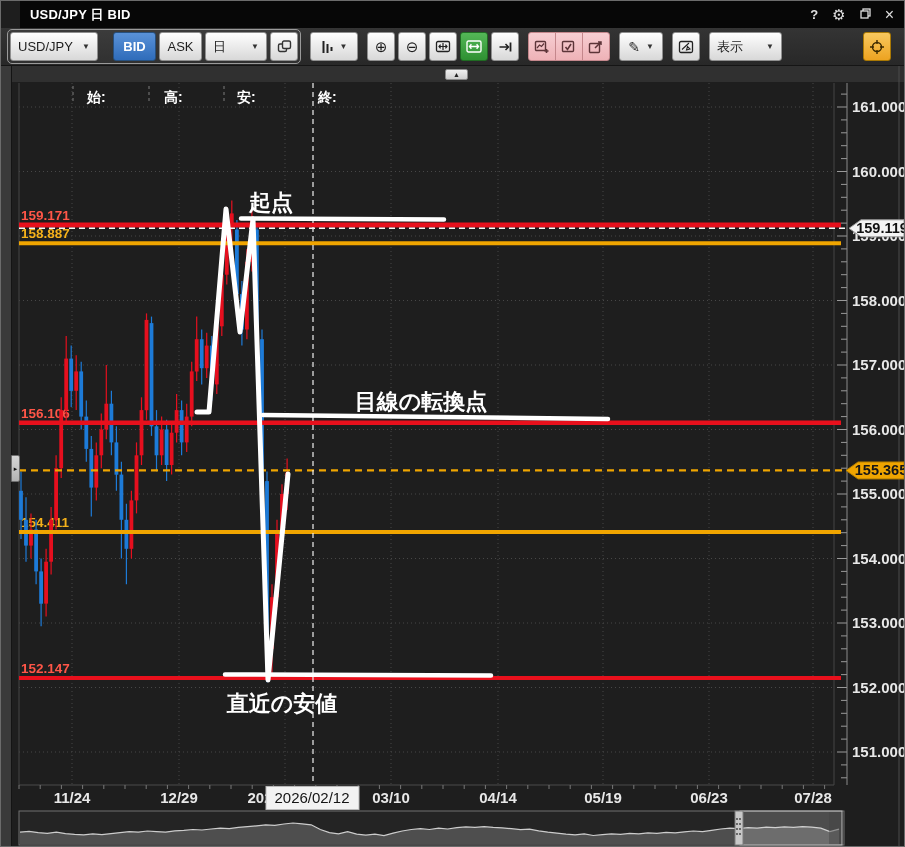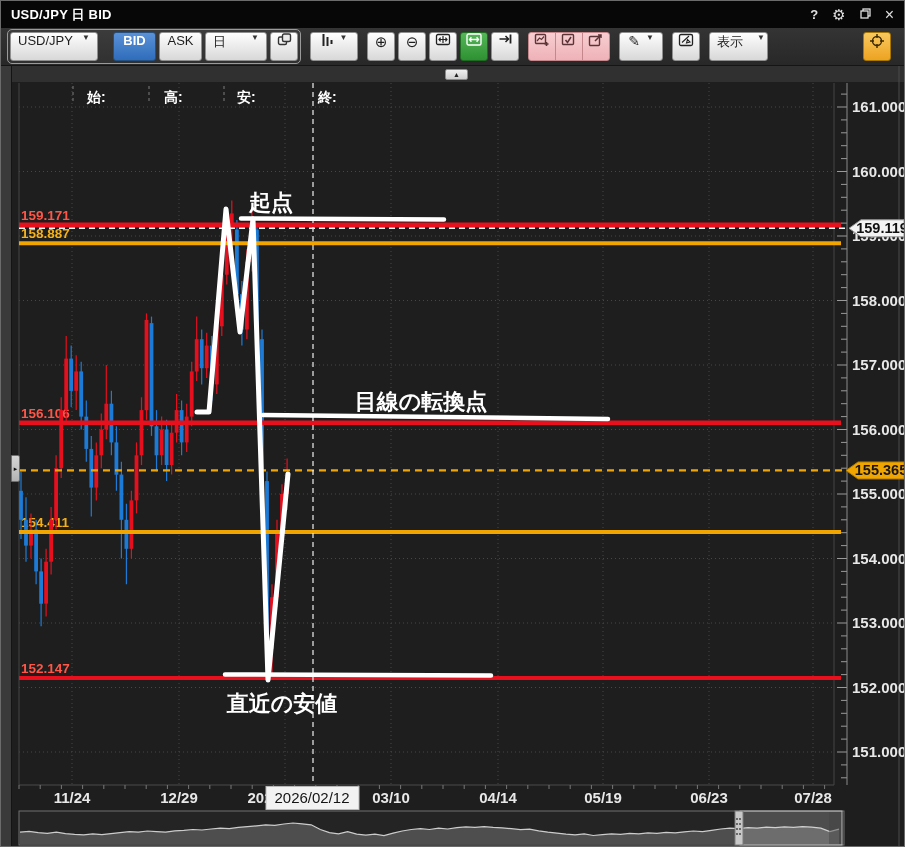--- a/index.html
+++ b/index.html
@@ -1,41 +1,41 @@
 <!DOCTYPE html>
 <html><head>
 <meta charset="utf-8">
 <style>
   html,body{margin:0;padding:0;background:#111;}
   .window{width:905px;height:847px;position:relative;background:#1e1e1e;border:1px solid #6b6b6b;box-sizing:border-box;overflow:hidden;font-family:"Liberation Sans","DejaVu Sans",sans-serif;}
   
-  .titlebar{height:27px;background:#070707;display:flex;align-items:center;padding:0 10px;color:#fff;}
+  .titlebar{height:27px;background:#070707;display:flex;align-items:center;padding:0 10px;color:#fff;margin-left:19px;}
   .titlebar .title{font-size:13px;font-weight:bold;letter-spacing:.2px;}
   .tb-icons{margin-left:auto;display:flex;gap:14px;align-items:center;color:#e0e0e0;font-size:13px;}
   .tb-icons span{cursor:default;line-height:1;}
   
   .toolbar{height:37px;background:linear-gradient(#343434,#282828);display:flex;align-items:center;padding:0 6px;gap:9px;border-bottom:1px solid #151515;position:relative;}
-  .btn{height:29px;background:linear-gradient(#fefefe,#d8d8d8);border:1px solid #8f8f8f;border-radius:3px;color:#1d1d1d;font-size:13px;display:flex;align-items:flex-start;justify-content:center;padding:0 7px;box-sizing:border-box;gap:6px;white-space:nowrap;}
+  .btn{height:29px;background:linear-gradient(#fefefe,#d8d8d8);border:1px solid #8f8f8f;border-radius:3px;color:#1d1d1d;font-size:13px;display:flex;align-items:center;justify-content:center;padding:0 7px;box-sizing:border-box;gap:6px;white-space:nowrap;}
   .btn .caret{font-size:8px;color:#333;}
   .btn.blue{background:linear-gradient(#5a92d8,#2f6cba);color:#fff;font-weight:bold;border-color:#27507e;margin-left:12px;}
   .btn.green{background:linear-gradient(#54b757,#2e9032);border-color:#1f6b22;color:#fff;}
   .btn.orange{background:linear-gradient(#f8c85e,#eda321);border-color:#a97804;color:#3c2a00;margin-left:auto;}
   .group{display:flex;align-items:center;gap:3px;border:1px solid #9a9a9a;border-radius:5px;padding:2px;background:rgba(255,255,255,0.04);}
   .plain-group{display:flex;align-items:center;gap:3px;}
   .merged{display:flex;align-items:center;}
   .merged .btn{border-radius:0;margin-left:-1px;}
   .merged .btn:first-child{border-radius:3px 0 0 3px;margin-left:0;}
   .merged .btn:last-child{border-radius:0 3px 3px 0;}
   .btn.pink{background:linear-gradient(#f7ced2,#eeb2b7);border-color:#c4878c;color:#5c3438;}
   .w-usd{width:88px;justify-content:space-between;}
   .w-sm{width:43px;}
   .w-period{width:62px;justify-content:space-between;}
   .w-icon{width:28px;padding:0;}
   .w-pencil{width:44px;}
-  .w-disp{width:59px;justify-content:space-between;gap:14px;}
+  .w-disp{width:73px;justify-content:space-between;gap:14px;}
   
   .content{position:relative;width:905px;height:783px;}
   #chart-svg{position:absolute;left:0;top:0;}
   .left-gutter{position:absolute;left:0;top:0;width:10px;height:783px;background:#3a3a3a;border-right:1px solid #141414;}
   .collapse-btn{position:absolute;left:444px;top:3px;width:23px;height:11px;background:linear-gradient(#efefef,#cfcfcf);border:1px solid #8a8a8a;border-radius:2px;font-size:7px;line-height:9px;text-align:center;color:#222;padding:0;}
   .expander{position:absolute;left:10px;top:389px;width:9px;height:27px;background:linear-gradient(#d6d6d6,#b3b3b3);border:1px solid #6f6f6f;border-radius:0 2px 2px 0;font-size:7px;color:#111;padding:0;display:flex;align-items:center;justify-content:center;box-sizing:border-box;}
   svg text{font-family:"Liberation Sans","DejaVu Sans",sans-serif;}
 </style>
 </head>
 <body>

